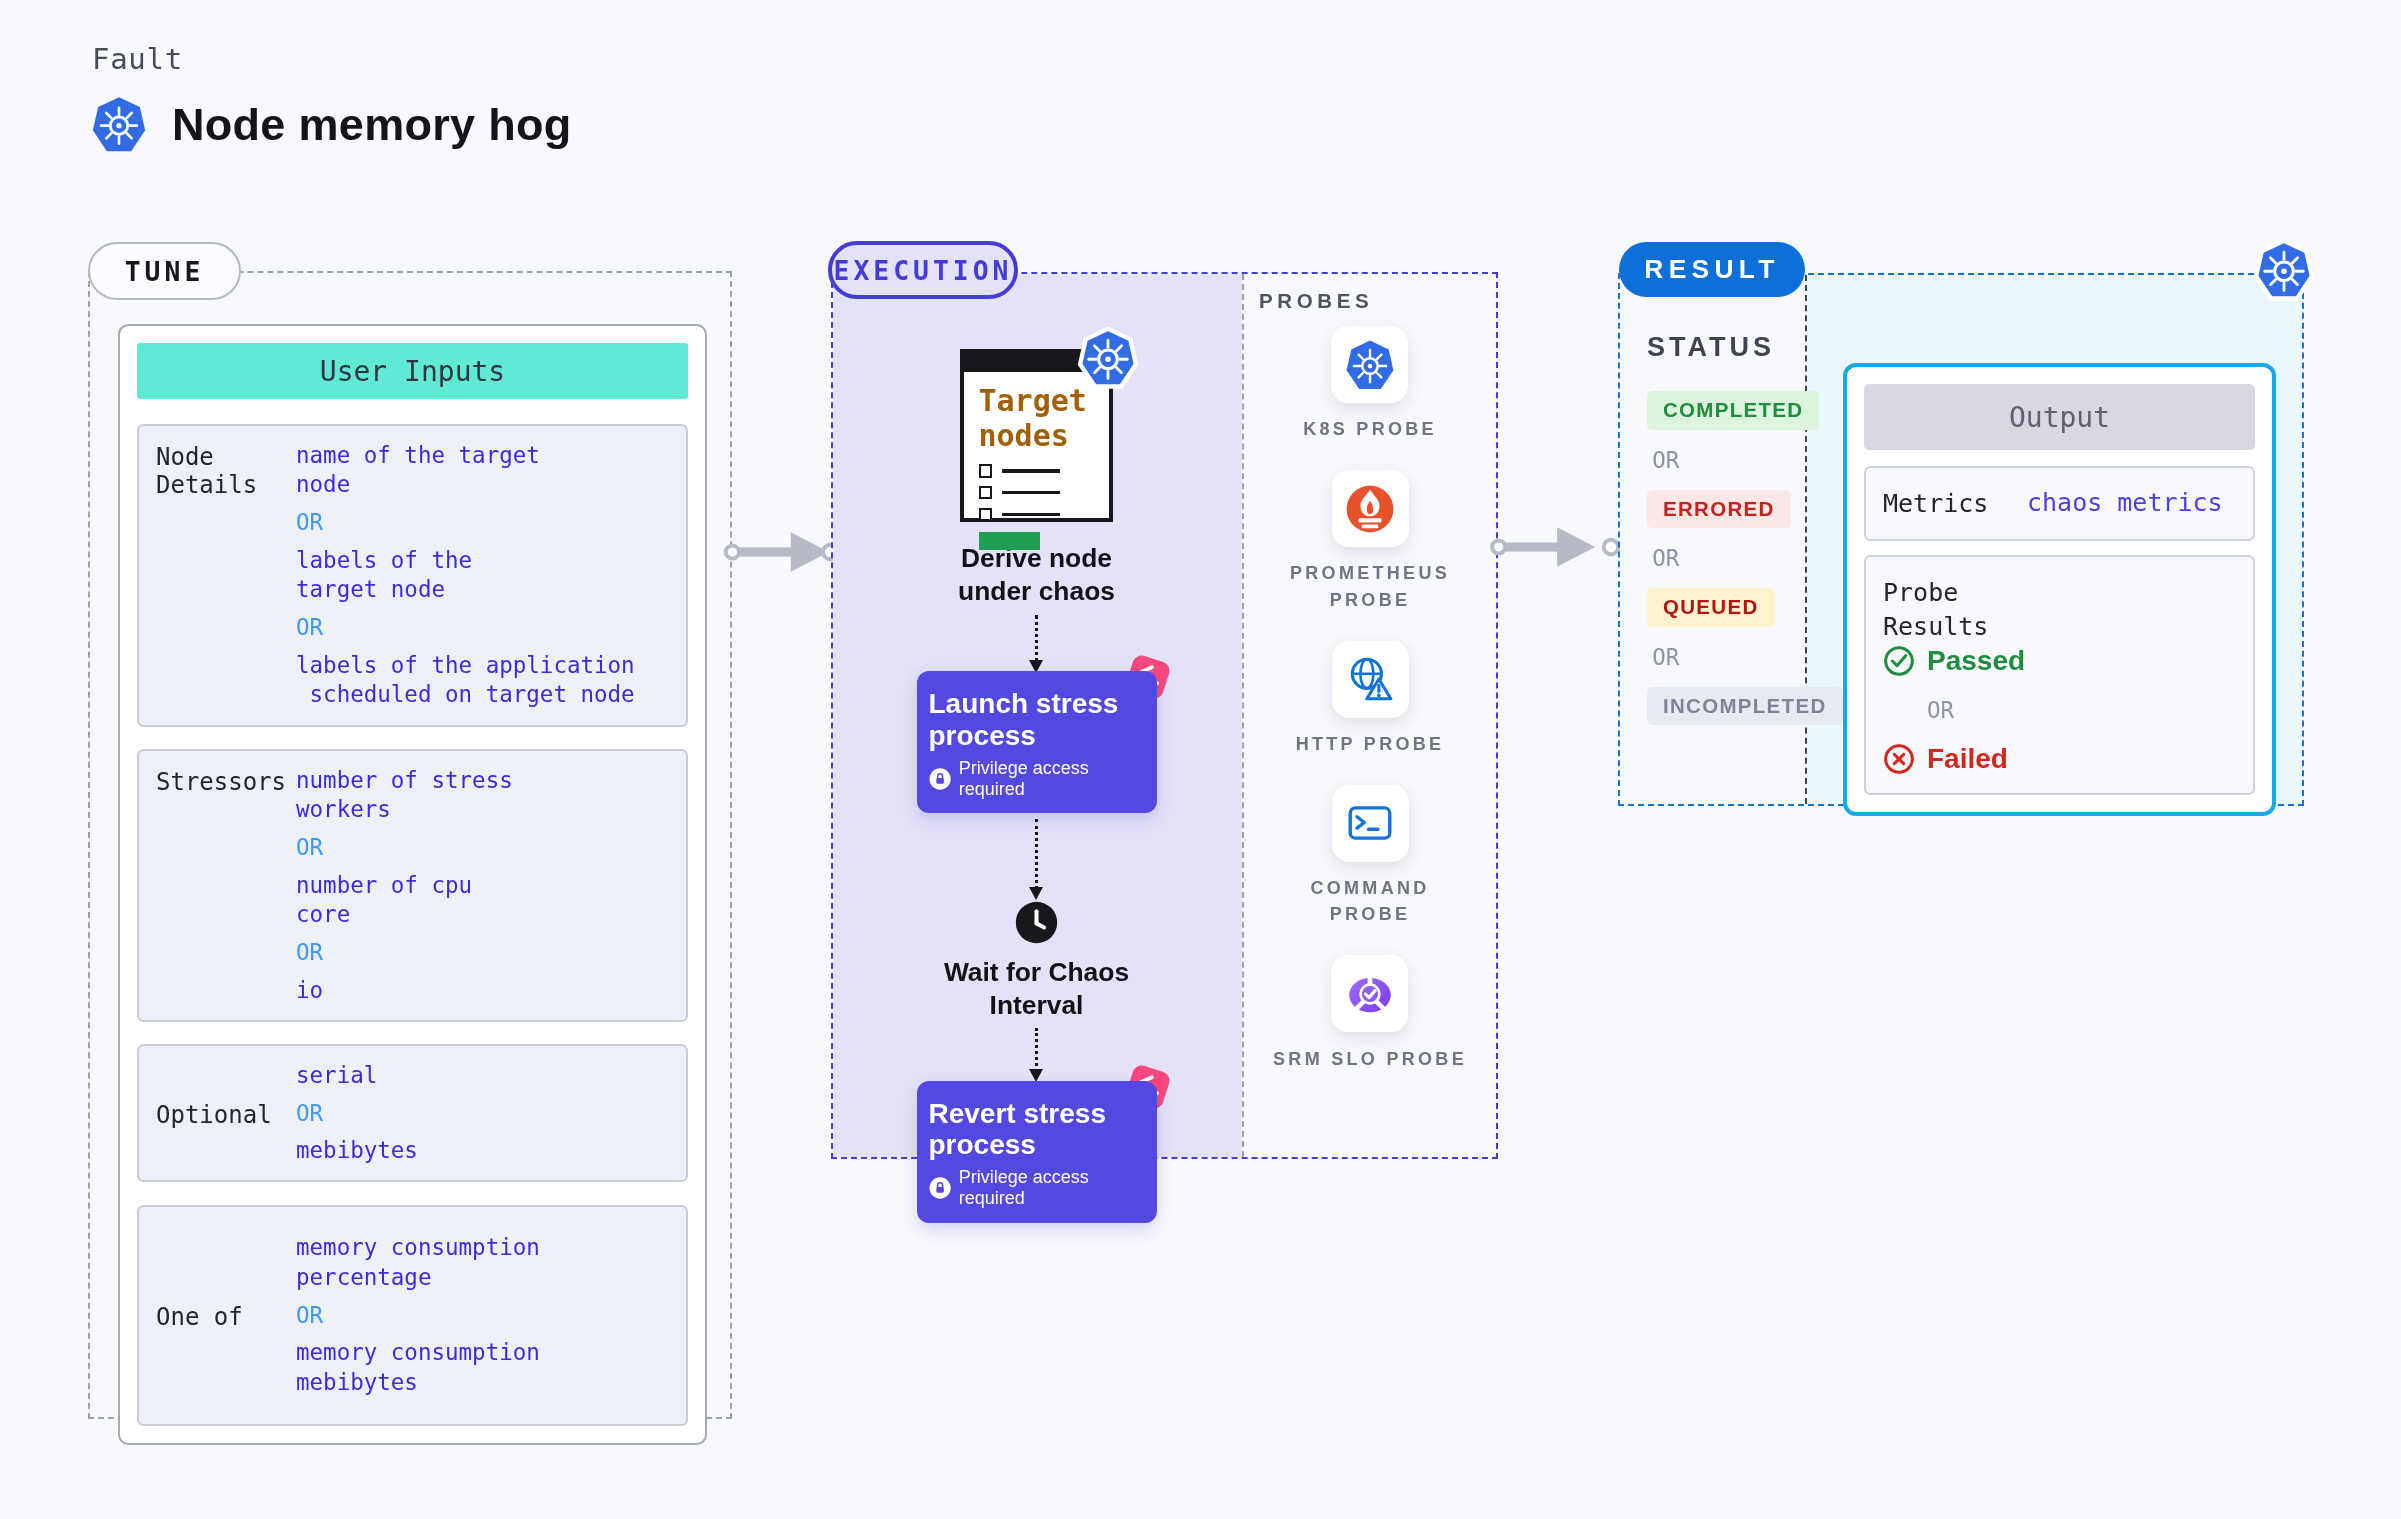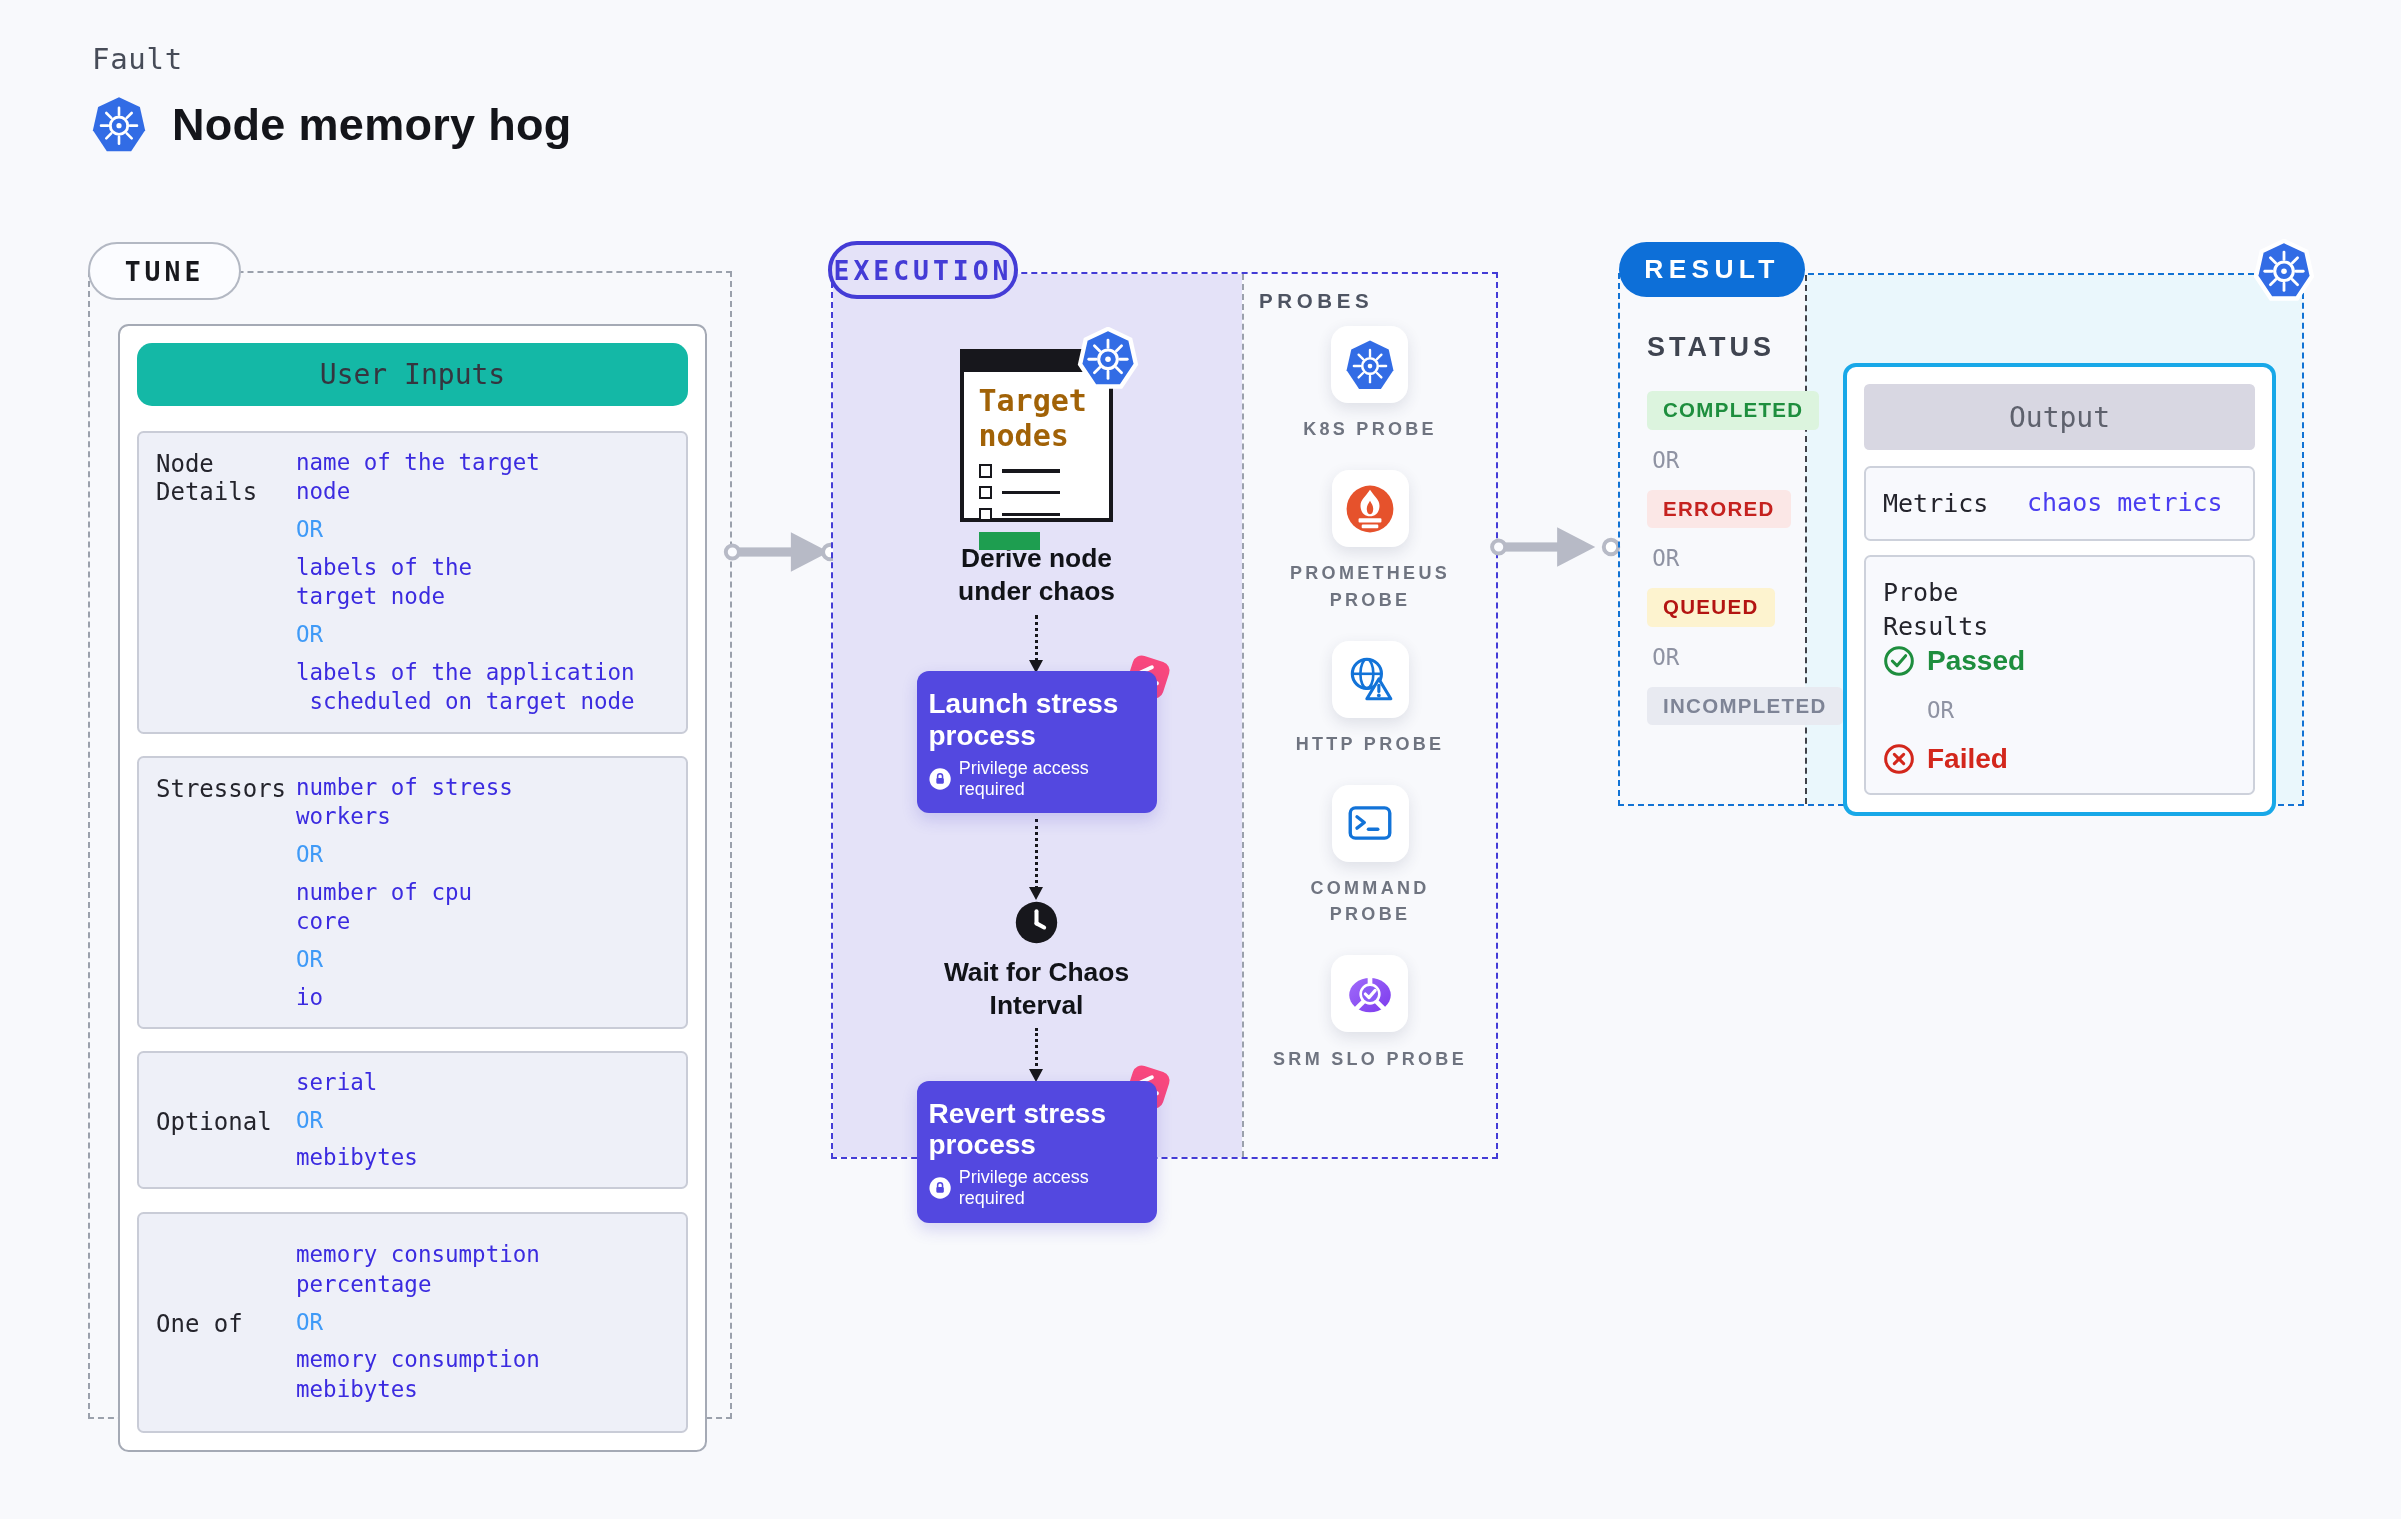--- a/index.html
+++ b/index.html
@@ -17,21 +17,21 @@
 
   
   .pill{border-radius:29px;font-weight:bold;letter-spacing:4px;z-index:3;}
   .tune-pill{left:88px;top:242px;width:149px;height:54px;background:#FBFCFF;border:2.6px solid #B3B8C3;color:#17181D;font-size:26.4px;}
   .exec-pill{left:828px;top:241px;width:182px;height:50px;background:var(--execution-bg);border:4px solid var(--execution-border);color:var(--execution-border);font-size:26.4px;}
   .result-pill{left:1619px;top:242px;width:186px;height:55px;background:var(--result-blue);color:#fff;font-size:26.4px;letter-spacing:5.3px;font-weight:bold;}
 
   
   .tune-box{left:88px;top:271px;width:644px;height:1148px;border:2.6px dashed #9BA1AC;box-sizing:border-box;}
   .inputs-card{left:118px;top:324px;width:589px;background:#fff;border:2.6px solid #A5AAB5;border-radius:10.6px;padding:17px;box-sizing:border-box;}
-  .inputs-header{height:63px;background:#14b8a6;border-radius:15px;font-size:28px;color:#35353F;margin-bottom:25px;}
+  .inputs-header{height:56px;background:#5eead4;border-radius:3px;font-size:28px;color:#35353F;margin-bottom:25px;}
   .input-row{display:flex;background:#EEF0F8;border:2px solid #C9CCD7;border-radius:6.6px;padding:14.5px 17px;margin-bottom:22.5px;box-sizing:border-box;}
   .input-row:last-child{margin-bottom:0;}
   .input-row.center{align-items:center;}
   .input-row.tall{padding:26.4px 17px;}
   .rlabel{width:140px;flex:none;font-size:24px;color:#24242C;padding-top:2.6px;}
   .rvalues{display:flex;flex-direction:column;gap:8px;width:370px;font-size:22.5px;line-height:1.32;color:var(--value-blue);white-space:pre-wrap;}
   .rvalues .or{color:var(--or-blue);}
 
   
   .conn{overflow:visible;}

